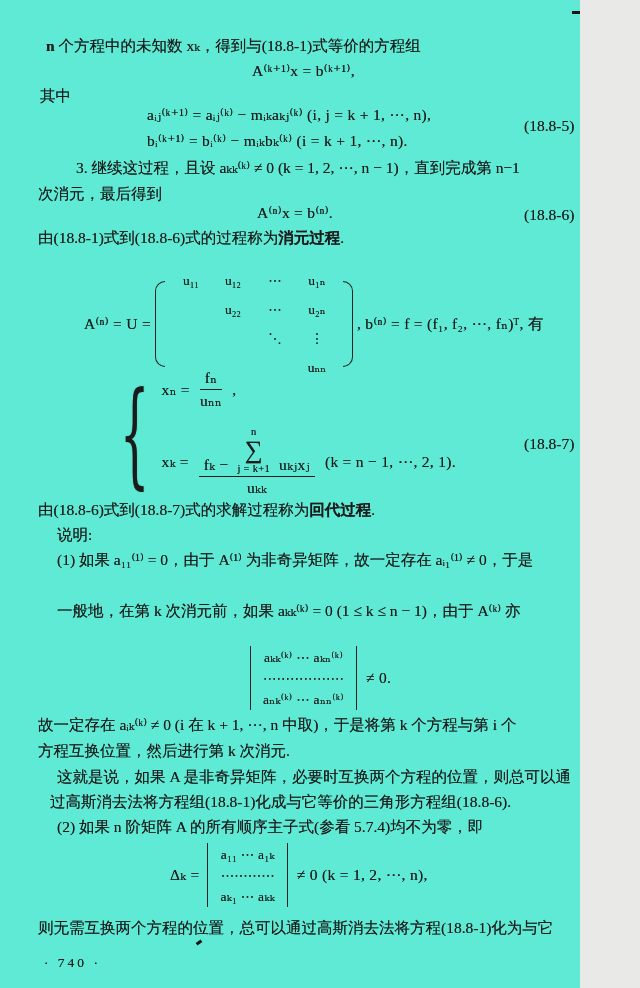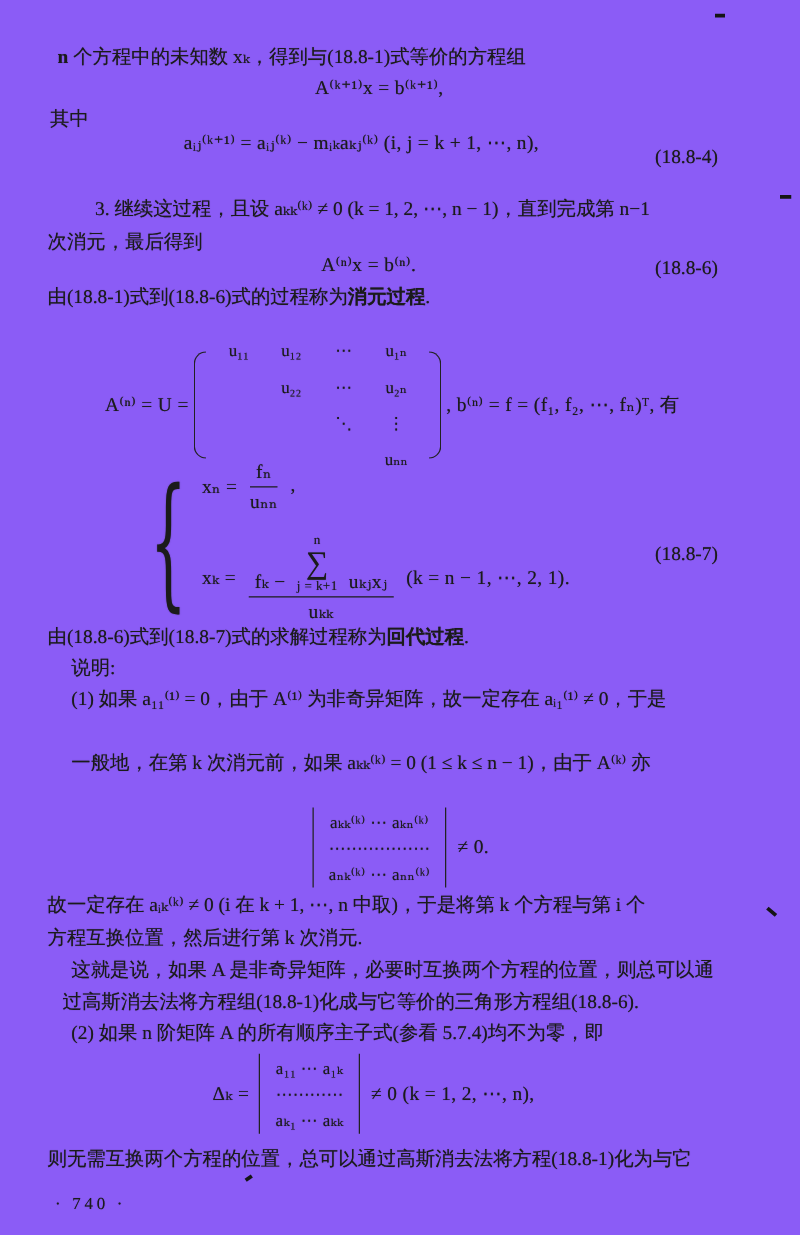--- a/index.html
+++ b/index.html
@@ -2,22 +2,22 @@
 <html><head>
 <meta charset="utf-8">
 <style>
   html,body{margin:0;padding:0;}
   body{
     width:640px;height:988px;
     background:#e9e9e7;
     font-family:"Liberation Serif","DejaVu Serif","DejaVu Sans",serif;
   }
   .page{
-    position:relative;width:640px;height:988px;overflow:hidden;
-    background:#8b5cf6;color:#1b1b1b;
+    position:relative;width:580px;height:988px;overflow:hidden;
+    background:#5eead4;color:#1b1b1b;
     font-size:15.5px;
   }
   .ln{
     position:absolute;white-space:nowrap;line-height:20px;
     text-shadow:0 0 .6px rgba(25,25,25,.65);
   }
   .math{letter-spacing:.3px;}
   .b{font-weight:700;}
   .eqlabel{position:absolute;white-space:nowrap;text-shadow:0 0 .6px rgba(25,25,25,.65);}
   
@@ -57,21 +57,22 @@
 <div class="page">
 
   <div class="ln" style="top:36px;left:46px"><span class="b">n</span>
     <span>个方程中的未知数 xₖ，得到与(18.8-1)式等价的方程组</span></div>
 
   <div class="ln math" style="top:61px;left:252px">A⁽ᵏ⁺¹⁾x = b⁽ᵏ⁺¹⁾,</div>
 
   <div class="ln" style="top:86px;left:40px">其中</div>
 
   <div class="ln math" style="top:105px;left:147px">aᵢⱼ⁽ᵏ⁺¹⁾ = aᵢⱼ⁽ᵏ⁾ − mᵢₖaₖⱼ⁽ᵏ⁾  (i, j = k + 1, ⋯, n),</div>
-  <div class="eqlabel" style="top:117px;left:524px">(18.8-4)</div>
+  <div class="ln math" style="top:131px;left:147px">bᵢ⁽ᵏ⁺¹⁾ = bᵢ⁽ᵏ⁾ − mᵢₖbₖ⁽ᵏ⁾  (i = k + 1, ⋯, n).</div>
+  <div class="eqlabel" style="top:117px;left:524px">(18.8-5)</div>
 
   <div class="ln" style="top:158px;left:76px">3. 继续这过程，且设 aₖₖ⁽ᵏ⁾ ≠ 0 (k = 1, 2, ⋯, n − 1)，直到完成第 n−1</div>
   <div class="ln" style="top:184px;left:38px">次消元，最后得到</div>
 
   <div class="ln math" style="top:203px;left:257px">A⁽ⁿ⁾x = b⁽ⁿ⁾.</div>
   <div class="eqlabel" style="top:206px;left:524px">(18.8-6)</div>
 
   <div class="ln" style="top:228px;left:38px"><span>由(18.8-1)式到(18.8-6)式的过程称为</span><span class="b">消元过程</span><span>.</span></div>
 
 

